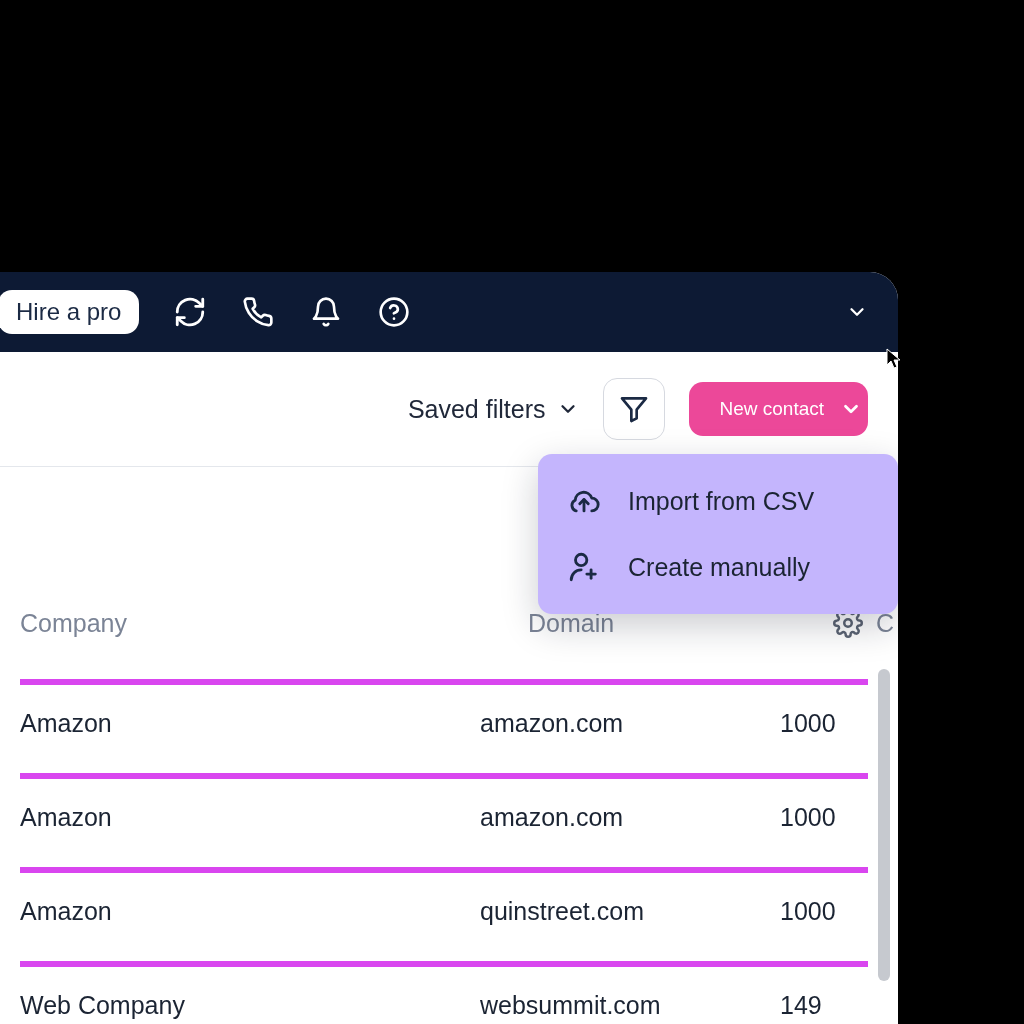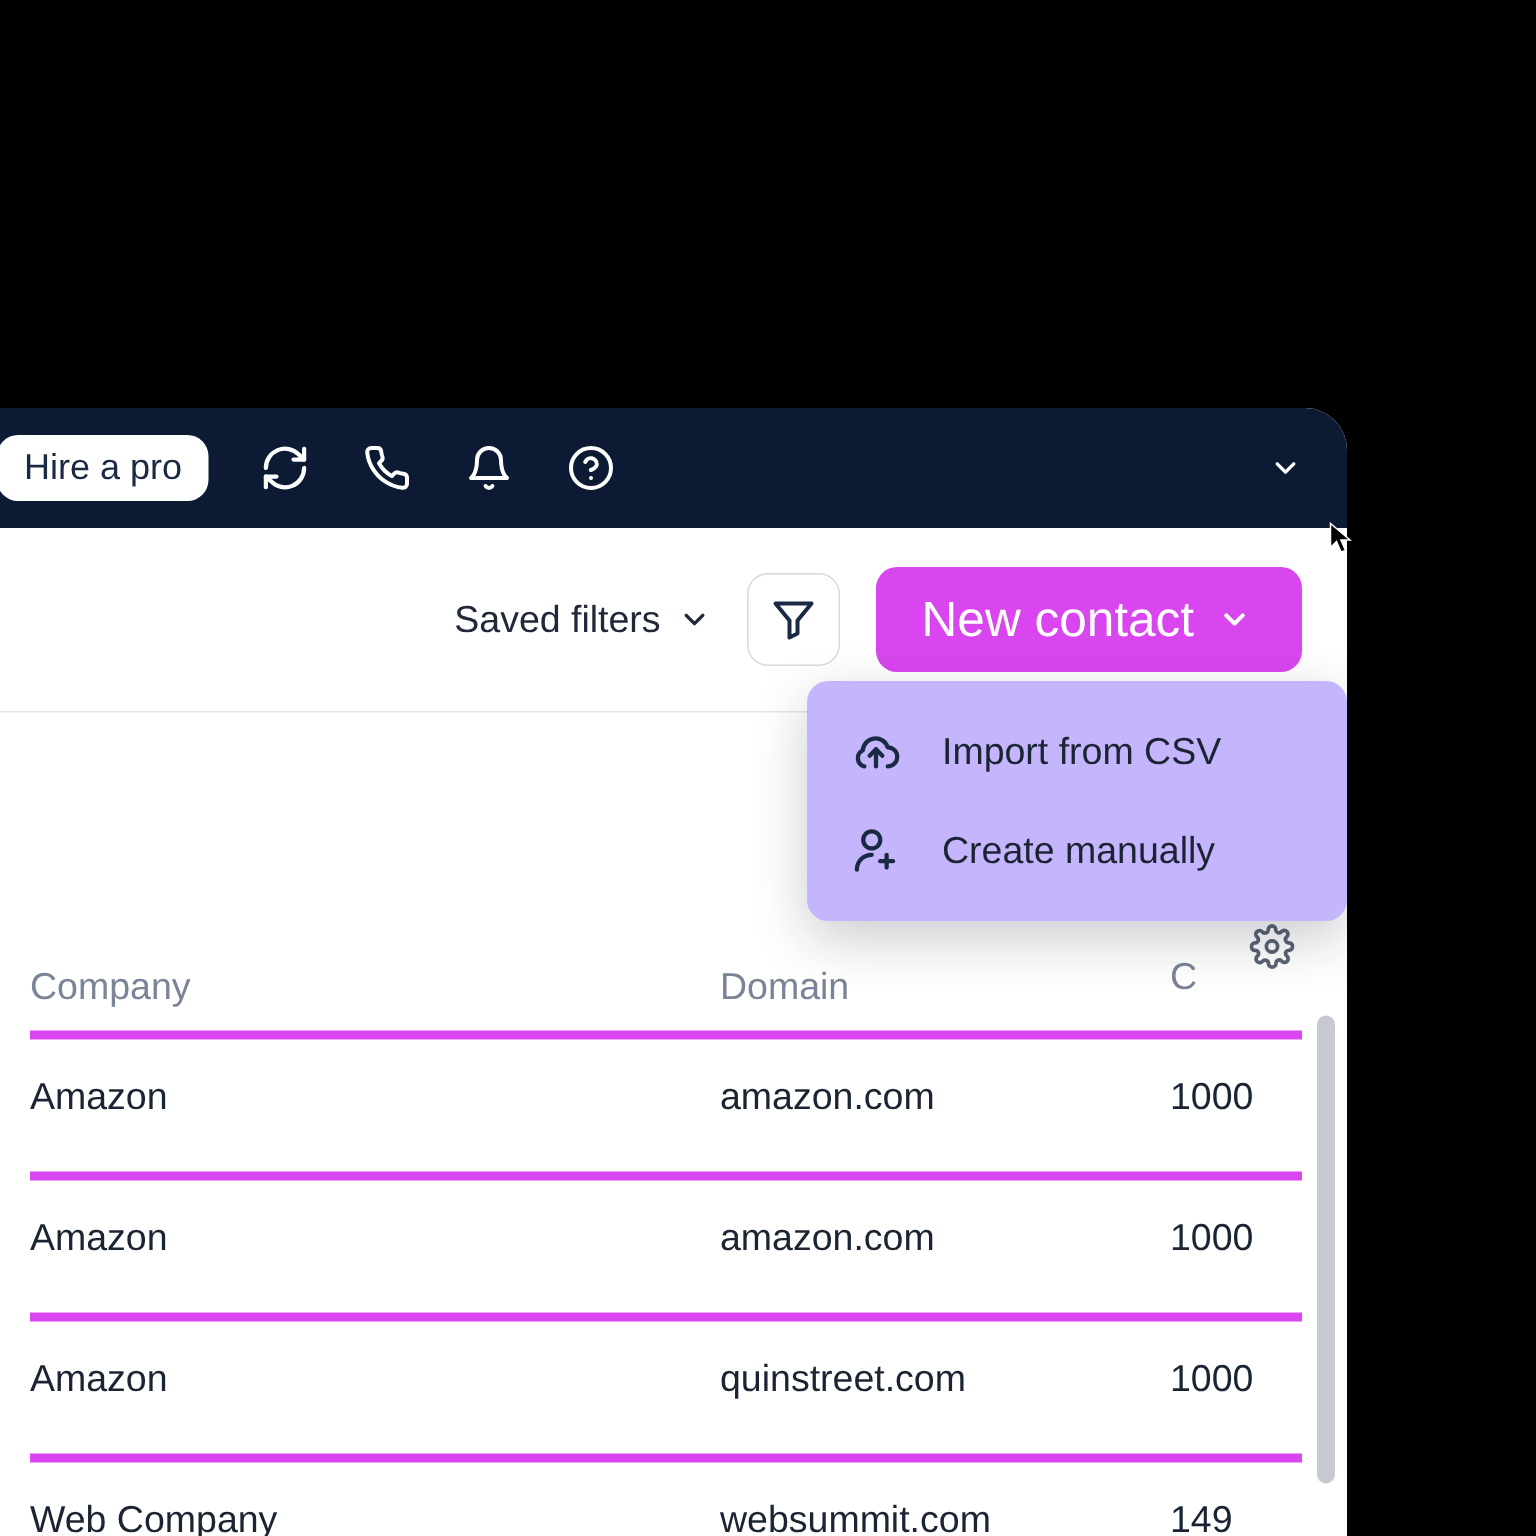--- a/index.html
+++ b/index.html
@@ -71,25 +71,25 @@
   }
   .filter-btn {
     width: 62px; height: 62px;
     border: 1px solid #d6d9e0;
     border-radius: 14px;
     display: flex; align-items: center; justify-content: center;
     cursor: pointer;
     background: #fff;
   }
   .new-contact-btn {
-    background: #d946ef;
+    background: #ec4899;
     color: #fff;
-    font-size: 33px;
+    font-size: 19px;
     font-weight: 500;
-    padding: 16px 34px 16px 30px;
+    padding: 16px 6px 16px 30px;
     border-radius: 14px;
     border: none;
     display: flex;
     align-items: center;
     gap: 16px;
     cursor: pointer;
   }
   .dropdown {
     position: absolute;
     top: 102px;
@@ -108,23 +108,24 @@
     padding: 16px 28px;
     font-size: 25px;
     color: #1b2433;
     cursor: pointer;
   }
   .dropdown-item .di-icon { width: 36px; display:flex; justify-content:center; }
   .content { padding: 20px 0 0 0; position: relative; }
   .table-area { padding: 0 30px 0 30px; margin-top: 122px; position: relative; }
   .thead {
     display: flex;
-    align-items: flex-end;
+    align-items: flex-start;
     height: 56px;
     padding-right: 60px;
+    gap: 48px;
   }
   .th {
     font-size: 25px;
     color: #7b8496;
     font-weight: 400;
   }
   .col-company { width: 460px; flex: 0 0 460px; }
   .col-domain  { width: 300px; flex: 0 0 300px; }
   .col-count   { flex: 1; text-align: left; }
   .gear-btn {

